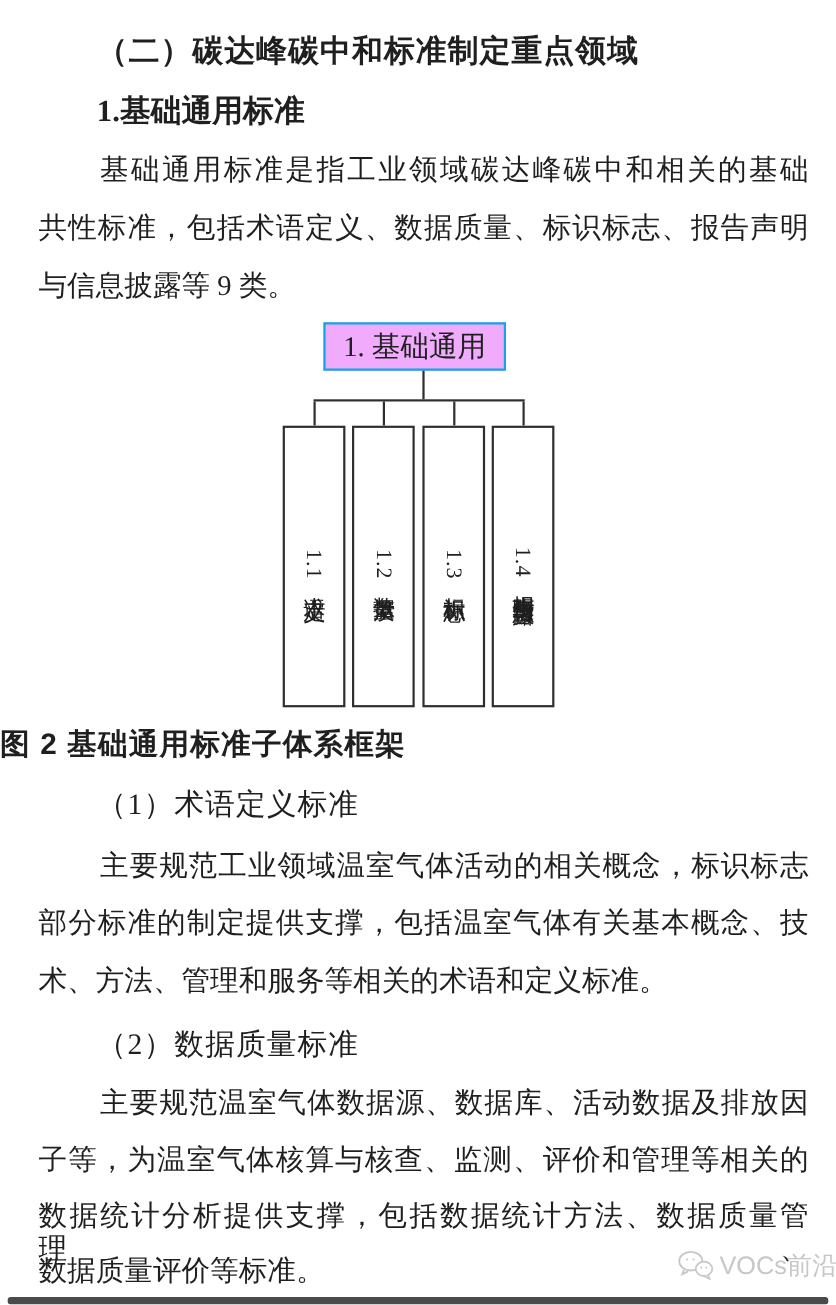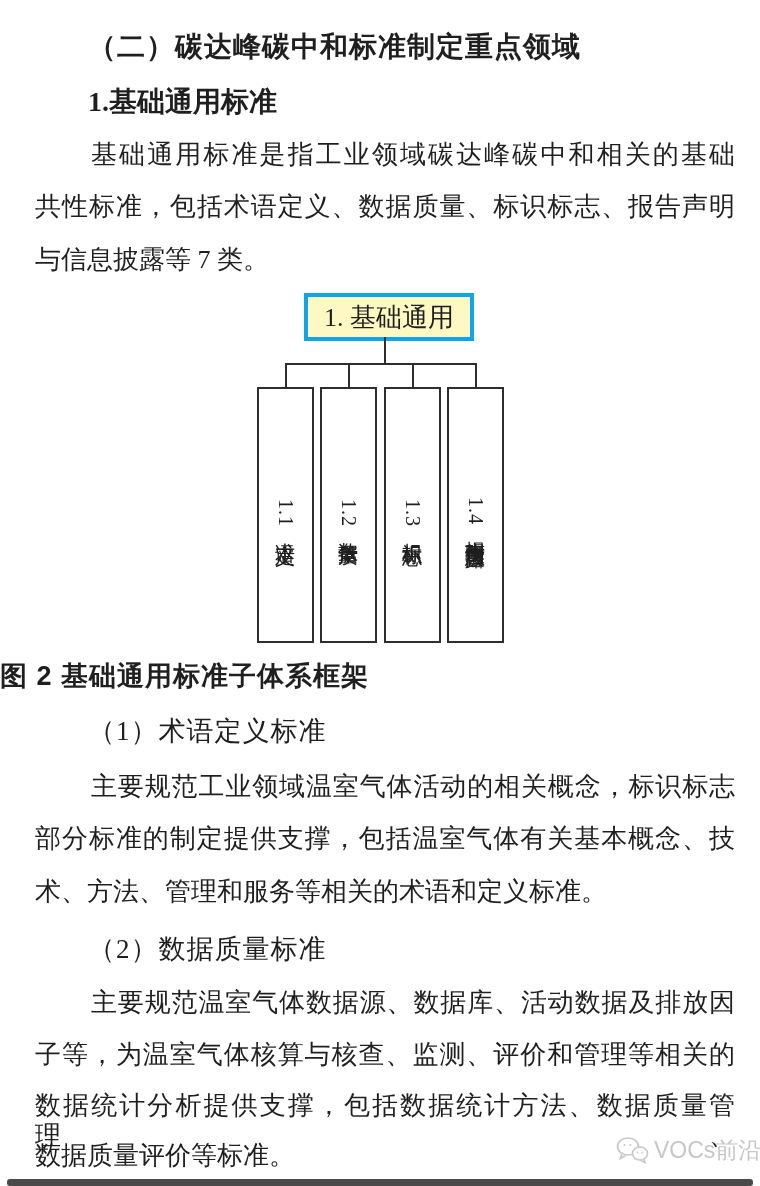--- a/index.html
+++ b/index.html
@@ -29,23 +29,23 @@
     position:absolute;left:35px;width:700px;
     font-size:26px;line-height:1.15;
     text-align:justify;text-align-last:justify;
   }
   .pline.first{padding-left:56px;width:644px;}
   .pline.last{text-align:left;text-align-last:left;}
 
   
   .diagram{position:absolute;left:0;top:293px;width:760px;height:354px;}
   .root-box{
-    position:absolute;left:304px;top:0;width:162px;height:40px;
-    border:4px solid #0ea5e9;display:flex;align-items:center;justify-content:center;
-    font-size:26px;white-space:nowrap;background:#fef9c3;
+    position:absolute;left:294px;top:0;width:162px;height:40px;
+    border:2px solid #0ea5e9;display:flex;align-items:center;justify-content:center;
+    font-size:26px;white-space:nowrap;background:#f0abfc;
   }
   .conn{position:absolute;background:#2e2e2e;}
   .stem{left:384px;top:44px;width:2px;height:26px;}
   .hbar{left:285px;top:70px;width:192px;height:2px;}
   .drop{top:72px;width:2px;height:22px;}
   .drop.d0{left:285px;} .drop.d1{left:348px;} .drop.d2{left:412px;} .drop.d3{left:475px;}
   .child-box{
     position:absolute;top:94px;width:53px;height:252px;
     border:2px solid #2e2e2e;background:#fff;
     display:flex;align-items:center;justify-content:center;
@@ -82,21 +82,21 @@
 <body>
 
 <div class="page">
 
   <div class="sec-heading">（二）碳达峰碳中和标准制定重点领域</div>
 
   <div class="sub-heading">1.基础通用标准</div>
 
   <div class="pline first" style="top:140px">基础通用标准是指工业领域碳达峰碳中和相关的基础</div>
   <div class="pline" style="top:192px">共性标准，包括术语定义、数据质量、标识标志、报告声明</div>
-  <div class="pline last" style="top:245px">与信息披露等 7 类。</div>
+  <div class="pline last" style="top:245px">与信息披露等 9 类。</div>
 
   <div class="diagram">
     <div class="root-box">1. 基础通用</div>
     <div class="conn stem"></div>
     <div class="conn hbar"></div>
     <div class="conn drop d0"></div>
     <div class="conn drop d1"></div>
     <div class="conn drop d2"></div>
     <div class="conn drop d3"></div>
     <div class="child-box b0">

